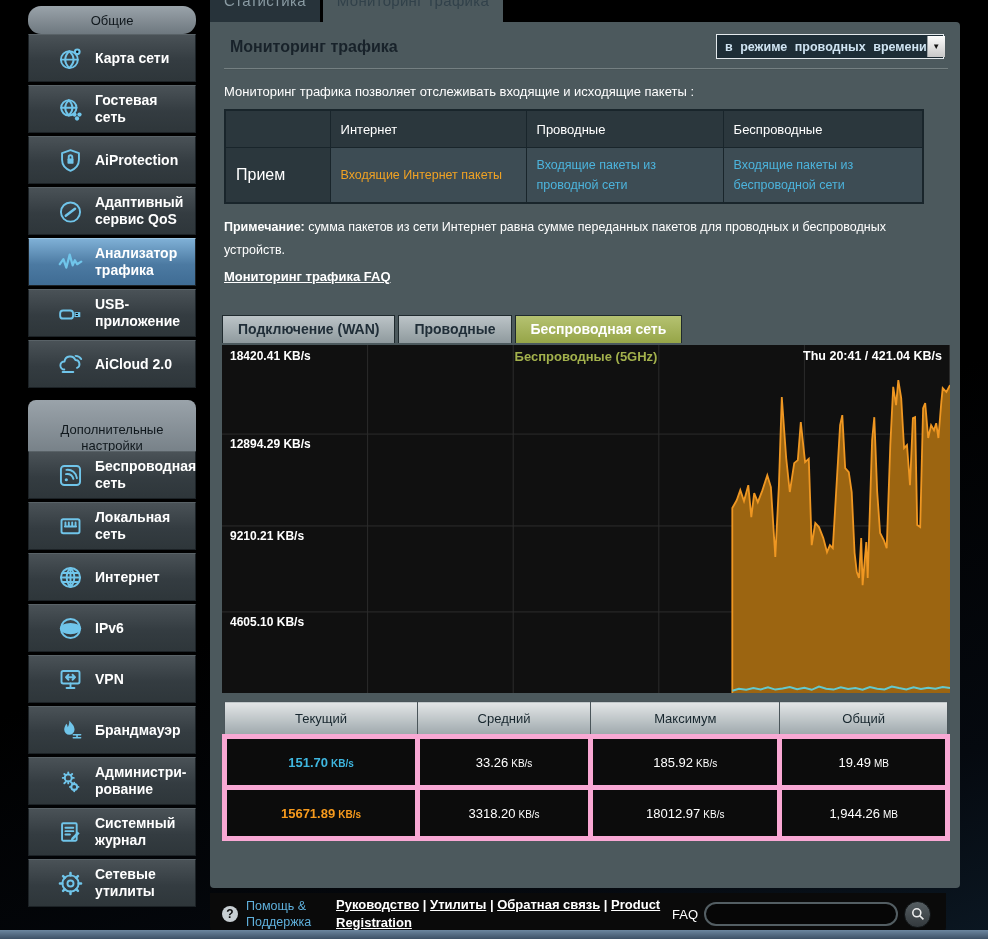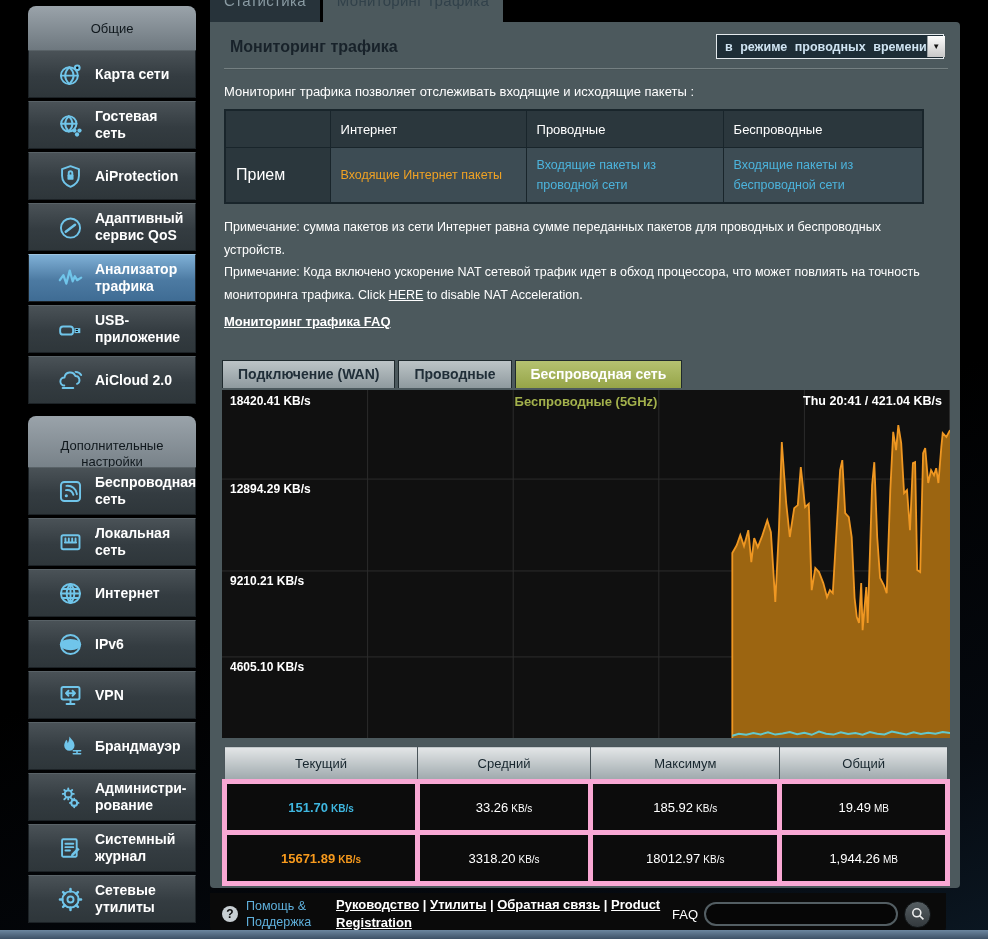--- a/index.html
+++ b/index.html
@@ -16,21 +16,21 @@
   .top-tab.inactive{background:#27333a;color:#8a9ba3;}
   .top-tab.active{background:#4c595d;color:#31414a;}
   
   #sidebar{position:absolute;left:28px;top:6px;width:168px;}
   .side-section{margin-bottom:12px;}
   .side-header{
     background:linear-gradient(180deg,#9aa3aa,#6e787f);
     border-radius:8px 8px 0 0;color:#10181d;font-size:13px;
     display:flex;justify-content:center;text-align:center;align-items:center;
   }
-  .side-header.h1{height:44px;}
+  .side-header.h1{height:28px;border-radius:13px;}
   .side-header.h2{height:44px;align-items:flex-start;padding-top:22px;line-height:16px;}
   .side-items.pullup{margin-top:-15px;position:relative;}
   .side-item{
     display:flex;align-items:center;gap:8px;padding:4px 6px 4px 24px;margin-bottom:3px;
     min-height:38px;cursor:pointer;
     background:linear-gradient(180deg,#4a5257,#343c41 55%,#2e363a);
     border:1px solid #1c2226;border-top:1px solid #596267;
     color:#fff;font-weight:bold;font-size:14px;line-height:17px;
   }
   .side-item.selected{background:linear-gradient(180deg,#7fb0d6,#4c7aa2 55%,#3f6c94);border-top:1px solid #9cc4e0;}
@@ -58,21 +58,21 @@
   
   #matrix{border-collapse:collapse;width:700px;margin-left:2px;border:2px solid #19252b;}
   #matrix th,#matrix td{border:1px solid #19252b;padding:6px 10px;text-align:left;font-weight:normal;}
   #matrix thead th{background:#2b373d;color:#fff;font-size:13px;height:24px;}
   #matrix td.rowlab{background:#2b373d;color:#fff;font-size:16px;width:88px;}
   #matrix tr.r0 td.cell{background:#3d4c54;}
   #matrix tr.r1 td.cell{background:#43525a;}
   #matrix td.cell{font-size:12.5px;line-height:1.6;height:42px;width:190px;}
   
   #notes{margin:12px 0 0 2px;width:706px;color:#fff;font-size:12.5px;line-height:1.8;}
-  #notes b{font-weight:normal;}
+  #notes b{font-weight:bold;}
   #notes a{color:#fff;font-weight:normal;}
   #faq-link{display:inline-block;margin:8px 0 0 2px;color:#fff;font-weight:bold;font-size:13px;}
   
   #chart-tabs{display:flex;gap:3px;margin-top:30px;margin-bottom:2px;}
   .chart-tab{
     padding:0 15px;height:27px;line-height:27px;font-size:14px;font-weight:bold;cursor:pointer;
     background:linear-gradient(180deg,#bcc4c7,#8f9a9e);color:#202e38;border:1px solid #1f2a2e;border-bottom:none;
   }
   .chart-tab.active{background:linear-gradient(180deg,#b5c271,#96a548);color:#fff;}
   
@@ -315,21 +315,20 @@
           <td class="rowlab">Прием</td>
           <td class="cell" style="color: rgb(240, 162, 36);">Входящие Интернет пакеты</td>
           <td class="cell" style="color: rgb(76, 180, 221);">Входящие пакеты из проводной сети</td>
           <td class="cell" style="color: rgb(76, 180, 221);">Входящие пакеты из беспроводной сети</td>
         </tr>
       </tbody>
   </table>
 
   <div id="notes">
       <div><b>Примечание:</b> сумма пакетов из сети Интернет равна сумме переданных пакетов для проводных и беспроводных устройств.</div>
-      <div><b>Примечание:</b> Кода включено ускорение NAT сетевой трафик идет в обход процессора, что может повлиять на точность мониторинга трафика. Click <a href="#">HERE</a> to disable NAT Acceleration.</div>
     </div>
   <a id="faq-link" href="#">Мониторинг трафика FAQ</a>
 
   <div id="chart-tabs">
       <div class="chart-tab">Подключение (WAN)</div>
       <div class="chart-tab">Проводные</div>
       <div class="chart-tab active">Беспроводная сеть</div>
     </div>
 
   <div id="chart">

